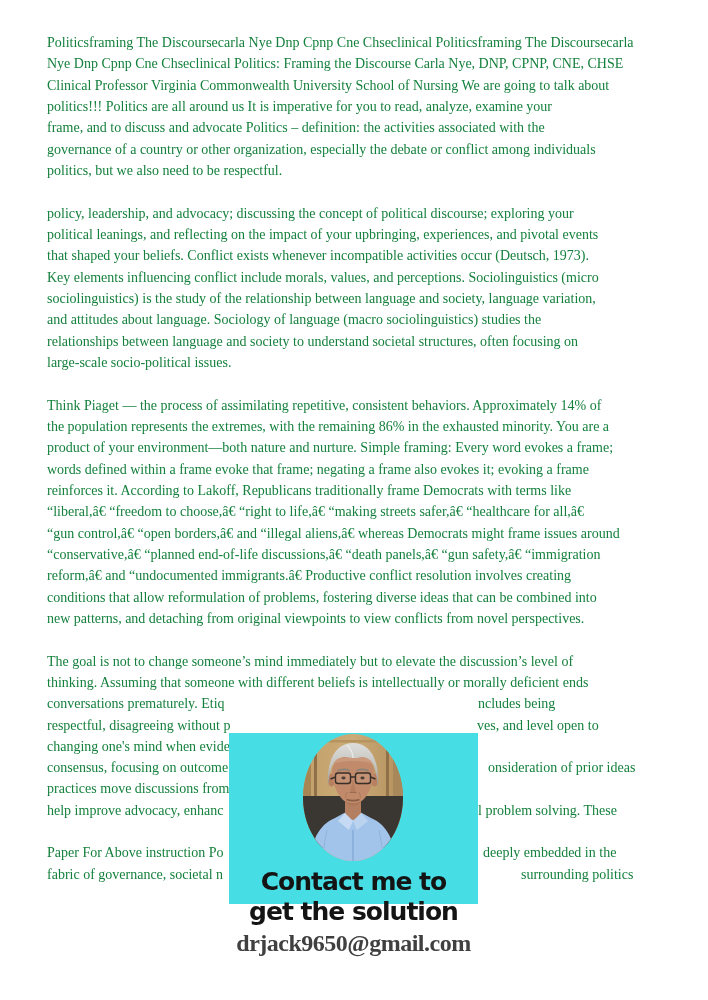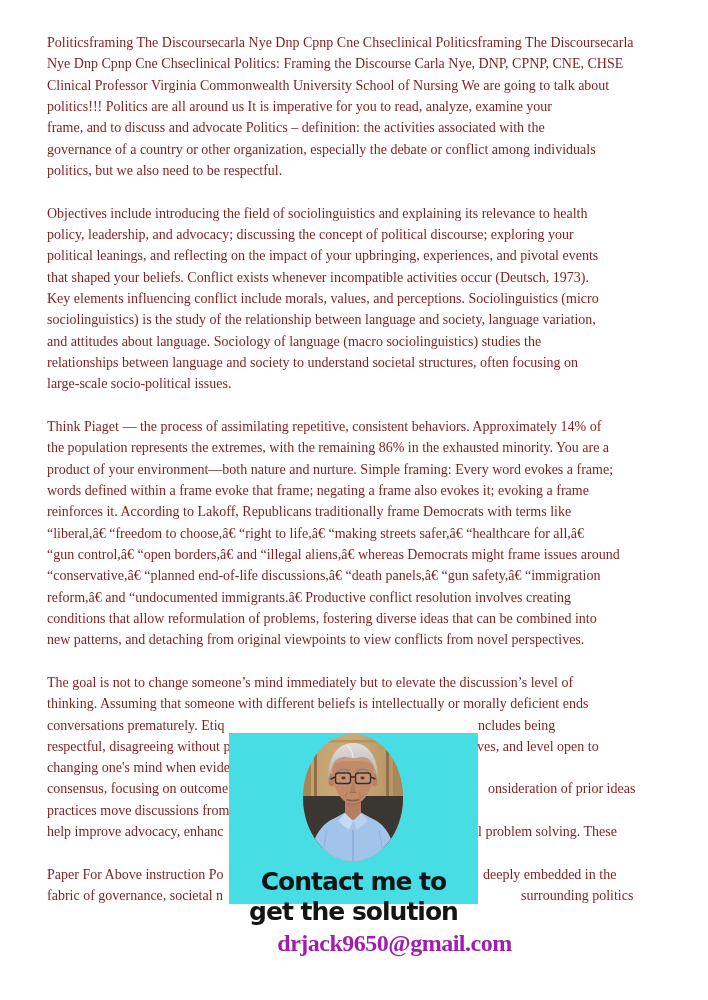--- a/index.html
+++ b/index.html
@@ -55,32 +55,31 @@
     font-weight: bold;
     font-size: 24px;
     line-height: 28px;
     letter-spacing: -0.5px;
     color: #000000;
   }
 </style>
 </head>
 <body>
 
-<div class="doc" style="color: #7f1d1d;">
+<div class="doc" style="color: #15803d;">
     <div class="para">
       <div class="line">Politicsframing The Discoursecarla Nye Dnp Cpnp Cne Chseclinical Politicsframing The Discoursecarla</div>
       <div class="line">Nye Dnp Cpnp Cne Chseclinical Politics: Framing the Discourse Carla Nye, DNP, CPNP, CNE, CHSE</div>
       <div class="line">Clinical Professor Virginia Commonwealth University School of Nursing We are going to talk about</div>
       <div class="line">politics!!! Politics are all around us It is imperative for you to read, analyze, examine your</div>
       <div class="line">frame, and to discuss and advocate Politics – definition: the activities associated with the</div>
       <div class="line">governance of a country or other organization, especially the debate or conflict among individuals</div>
       <div class="line">politics, but we also need to be respectful.</div>
     </div>
     <div class="para">
-      <div class="line">Objectives include introducing the field of sociolinguistics and explaining its relevance to health</div>
       <div class="line">policy, leadership, and advocacy; discussing the concept of political discourse; exploring your</div>
       <div class="line">political leanings, and reflecting on the impact of your upbringing, experiences, and pivotal events</div>
       <div class="line">that shaped your beliefs. Conflict exists whenever incompatible activities occur (Deutsch, 1973).</div>
       <div class="line">Key elements influencing conflict include morals, values, and perceptions. Sociolinguistics (micro</div>
       <div class="line">sociolinguistics) is the study of the relationship between language and society, language variation,</div>
       <div class="line">and attitudes about language. Sociology of language (macro sociolinguistics) studies the</div>
       <div class="line">relationships between language and society to understand societal structures, often focusing on</div>
       <div class="line">large-scale socio-political issues.</div>
     </div>
     <div class="para">
@@ -180,14 +179,14 @@
       <path d="M56,58 C57,60.5 57.5,62.5 57.5,64" stroke="#a5714f" stroke-width="0.9" fill="none" opacity="0.7"></path>
 
       <path d="M43.5,65.5 C47,67 53,67 56.5,65.5" stroke="#8a5d46" stroke-width="1.6" fill="none"></path>
       <path d="M46,70.5 C48,71.5 52,71.5 54,70.5" stroke="#a5714f" stroke-width="0.9" fill="none" opacity="0.6"></path>
     </g>
   </svg>
   <div class="promo-headline" style="color: rgb(20, 20, 20);">
     <div>Contact me to</div>
     <div>get the solution</div>
   </div>
-  <div class="promo-email" style="color: #a21caf; margin-left: 41px;">drjack9650@gmail.com</div>
+  <div class="promo-email" style="color: #404040;">drjack9650@gmail.com</div>
 </div>
 
 </body></html>

